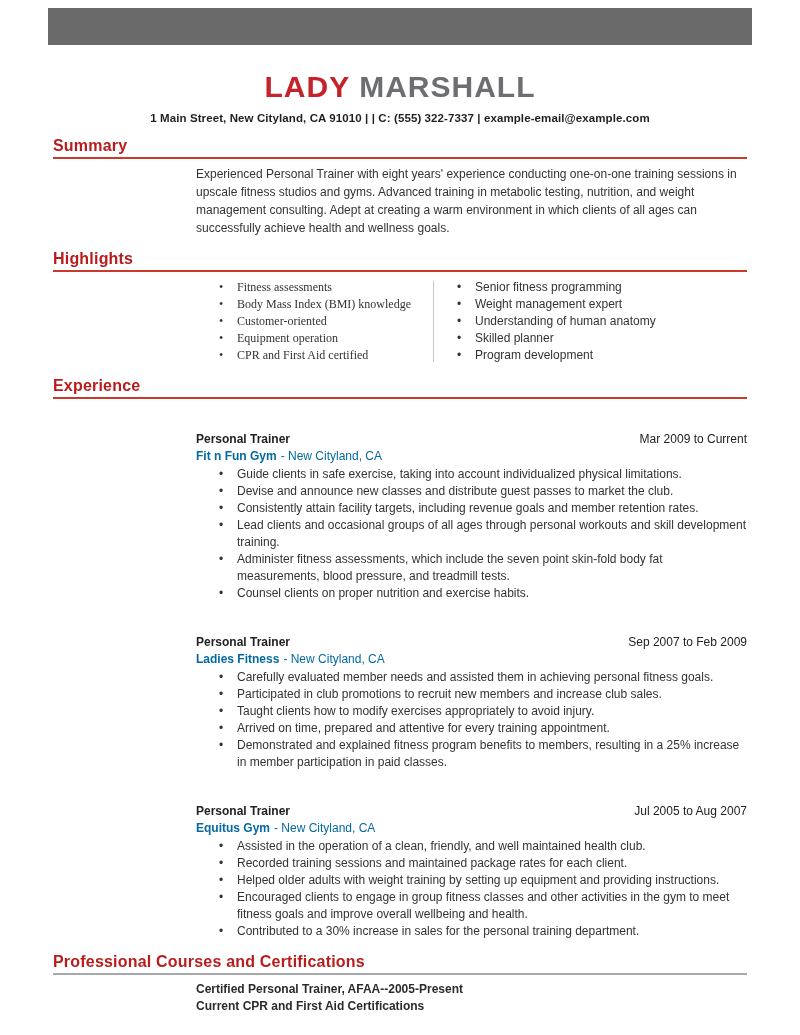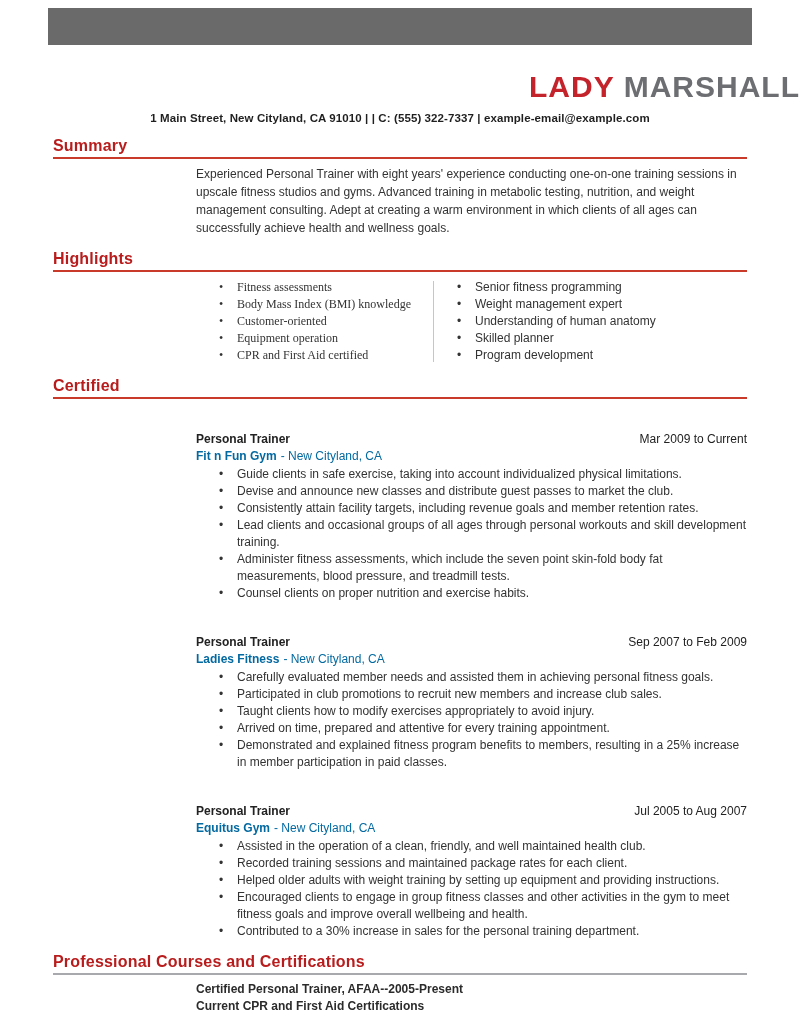--- a/index.html
+++ b/index.html
@@ -16,21 +16,21 @@
   }
 
   .top-bar {
     margin: 8px 48px 0 48px;
     height: 37px;
     background: #6a6a6a;
   }
 
   .name-line {
     margin-top: 24px;
-    text-align: right;
+    text-align: center;
     font-size: 30px;
     font-weight: bold;
     letter-spacing: 1px;
     line-height: 35px;
     white-space: nowrap;
   }
   .name-first { color: #c5232b; margin-right: 9px; }
   .name-last  { color: #6d6e71; }
 
   .contact-line {
@@ -155,21 +155,21 @@
           <li>Understanding of human anatomy</li>
 
           <li>Skilled planner</li>
 
           <li>Program development</li>
         </ul>
     </div>
   </div>
 
   <div class="section">
-    <h2 class="sec-heading">Certified</h2>
+    <h2 class="sec-heading">Experience</h2>
     <div class="rule rule-red"></div>
 
     <div class="indent">
 
       <div class="job">
         <div class="job-header">
           <span class="job-title">Personal Trainer</span>
           <span class="job-dates">Mar 2009 to Current</span>
         </div>
         <div class="company-line">

